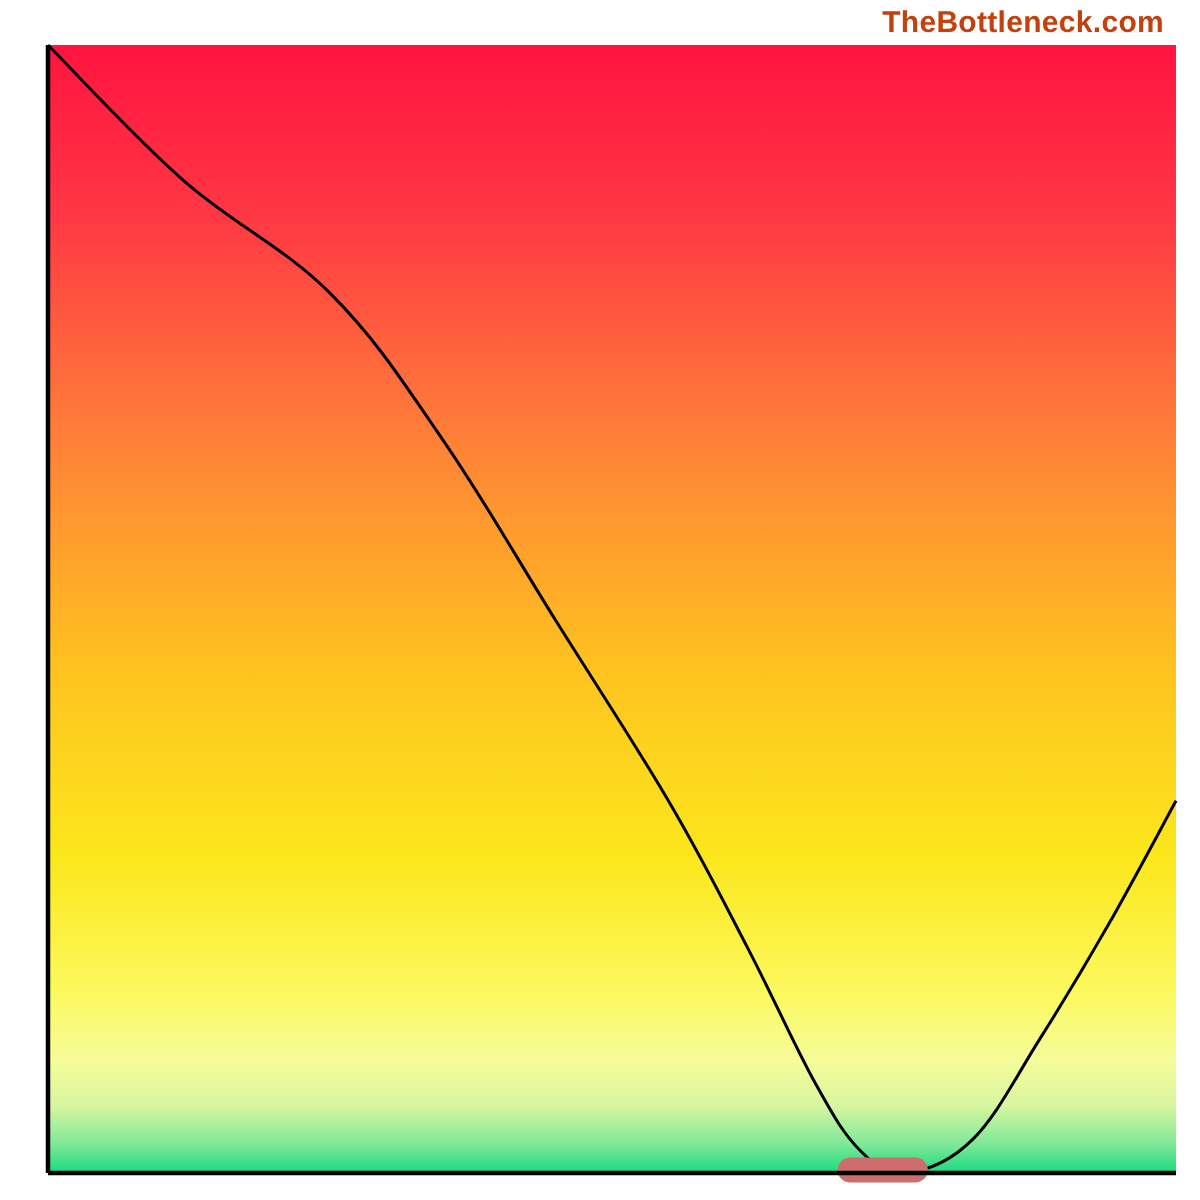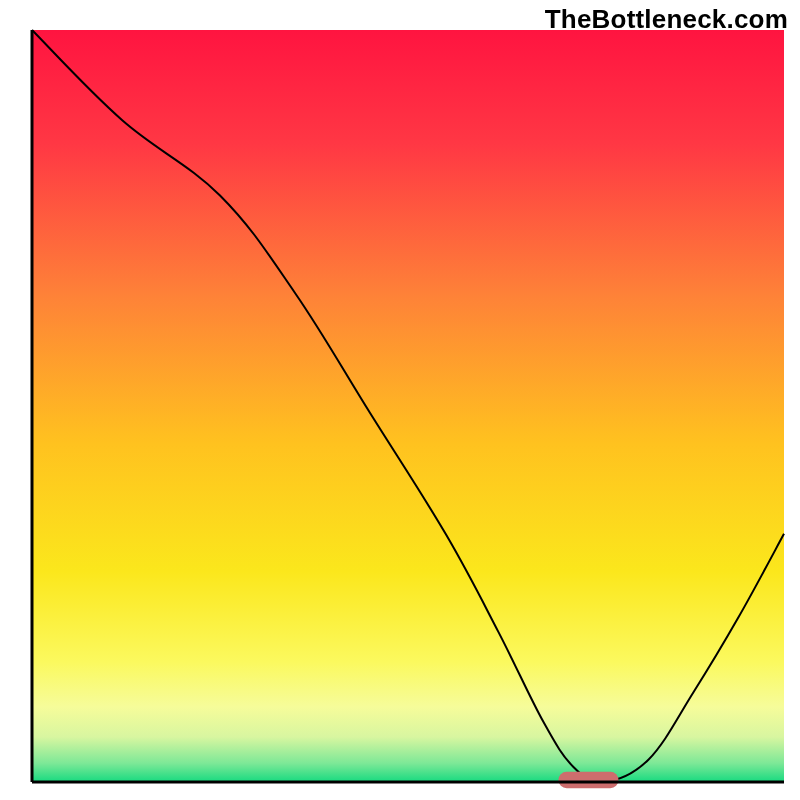--- a/index.html
+++ b/index.html
@@ -11,24 +11,24 @@
     font-family: Arial, Helvetica, sans-serif;
   }
   #wrap {
     position: relative;
     width: 800px;
     height: 800px;
   }
   #watermark {
     position: absolute;
     top: 4px;
-    right: 12px;
-    font-size: 26px;
+    right: 24px;
+    font-size: 20px;
     font-weight: 600;
-    color: #000000;
+    color: #c2410c;
     letter-spacing: 0.2px;
     z-index: 10;
   }
   svg {
     position: absolute;
     top: 0;
     left: 0;
   }
 </style>
 </head>

